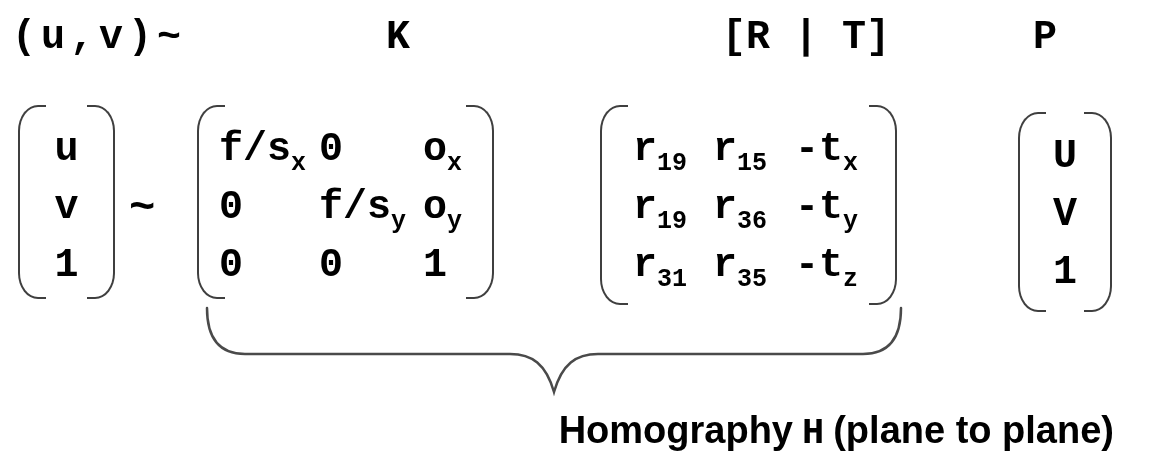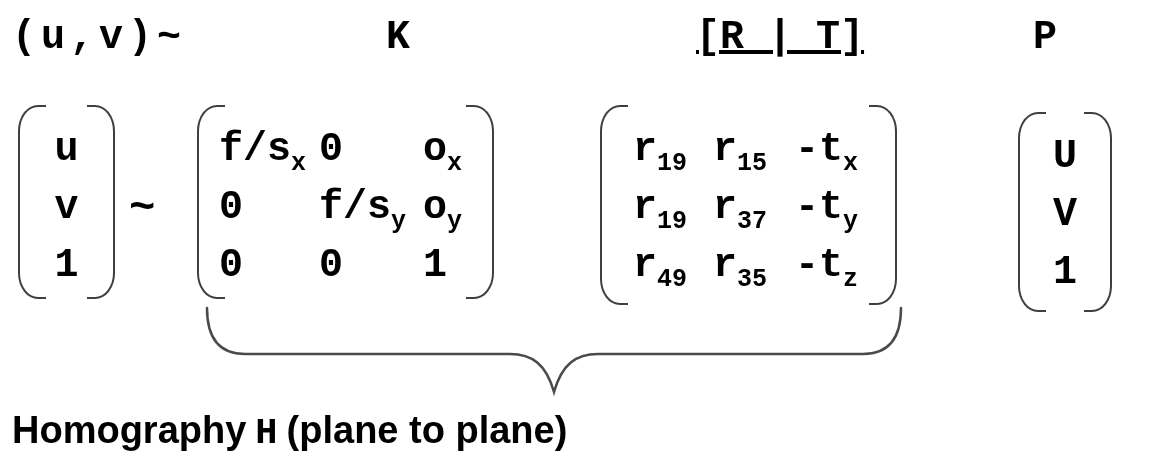--- a/index.html
+++ b/index.html
@@ -34,36 +34,36 @@
   .rt-grid { padding:16px 0 0 33px; grid-template-columns:80px 82px auto; }
   .mcell {
     display:flex; align-items:center; font-weight:bold; font-size:40px;
     line-height:1; white-space:pre;
   }
   .sub { font-size:25px; line-height:1; position:relative; bottom:-13px; }
   .tilde { position:absolute; left:129px; top:186px; font-size:44px; font-weight:bold; line-height:1; }
   .brace-svg { position:absolute; left:205px; top:306px; width:698px; height:92px; }
   .brace-svg path { fill:none; stroke:#4a4a4a; stroke-width:2.5; stroke-linecap:round; }
   .caption {
-    position:absolute; left:0; top:408px; width:1114px; text-align:left;
+    position:absolute; left:0; top:408px; width:1114px; text-align:right;
     font-family:"Liberation Sans", sans-serif; font-weight:bold; font-size:38px;
-    line-height:1.2; color:#000;padding-left:12px;
+    line-height:1.2; color:#000;
   }
   .caption .mono-h {
     font-family:"Liberation Mono", monospace; font-size:37px; font-weight:bold; margin:0 9px;
   }
 </style>
 </head>
 <body>
 
 <div class="stage">
 
   <div class="toplabel uvlabel" style="left:12px;">(u,v)~</div>
   <div class="toplabel" style="left:386px;">K</div>
-  <div class="toplabel" style="left:696px;text-decoration:underline;">[R | T]</div>
+  <div class="toplabel" style="left:722px;">[R | T]</div>
   <div class="toplabel" style="left:1033px;">P</div>
 
   <div class="mat" style="left:18px; top:105px; width:97px; height:194px;">
     <div class="bracket bl"></div>
     <div class="bracket br"></div>
     <div class="vcontent">
       <div class="vcell">u</div>
       <div class="vcell">v</div>
       <div class="vcell">1</div>
     </div>
@@ -88,23 +88,23 @@
   </div>
 
   <div class="mat" style="left:600px; top:105px; width:297px; height:200px;">
     <div class="bracket bl"></div>
     <div class="bracket br"></div>
     <div class="mcontent rt-grid">
       <div class="mcell"><span>r</span><span class="sub">19</span></div>
       <div class="mcell"><span>r</span><span class="sub">15</span></div>
       <div class="mcell"><span>-t</span><span class="sub">x</span></div>
       <div class="mcell"><span>r</span><span class="sub">19</span></div>
-      <div class="mcell"><span>r</span><span class="sub">37</span></div>
+      <div class="mcell"><span>r</span><span class="sub">36</span></div>
       <div class="mcell"><span>-t</span><span class="sub">y</span></div>
-      <div class="mcell"><span>r</span><span class="sub">49</span></div>
+      <div class="mcell"><span>r</span><span class="sub">31</span></div>
       <div class="mcell"><span>r</span><span class="sub">35</span></div>
       <div class="mcell"><span>-t</span><span class="sub">z</span></div>
     </div>
   </div>
 
   <div class="mat" style="left:1018px; top:112px; width:94px; height:200px;">
     <div class="bracket bl"></div>
     <div class="bracket br"></div>
     <div class="vcontent">
       <div class="vcell">U</div>

